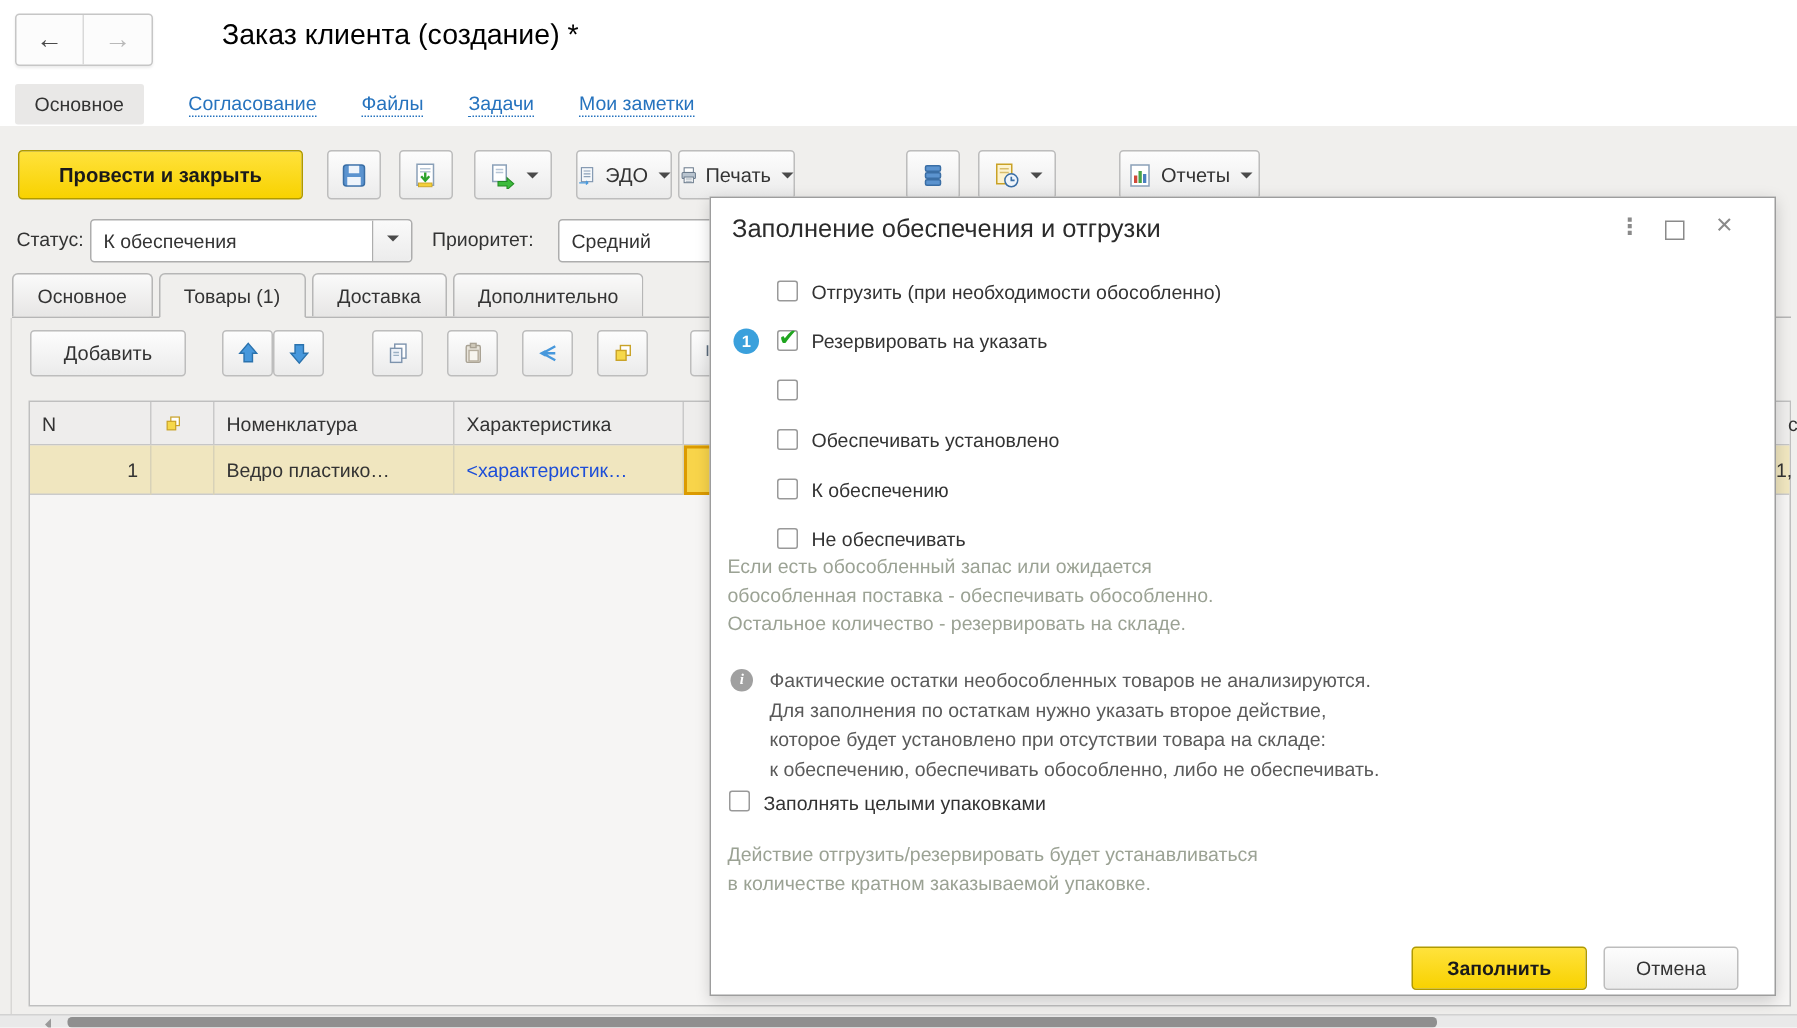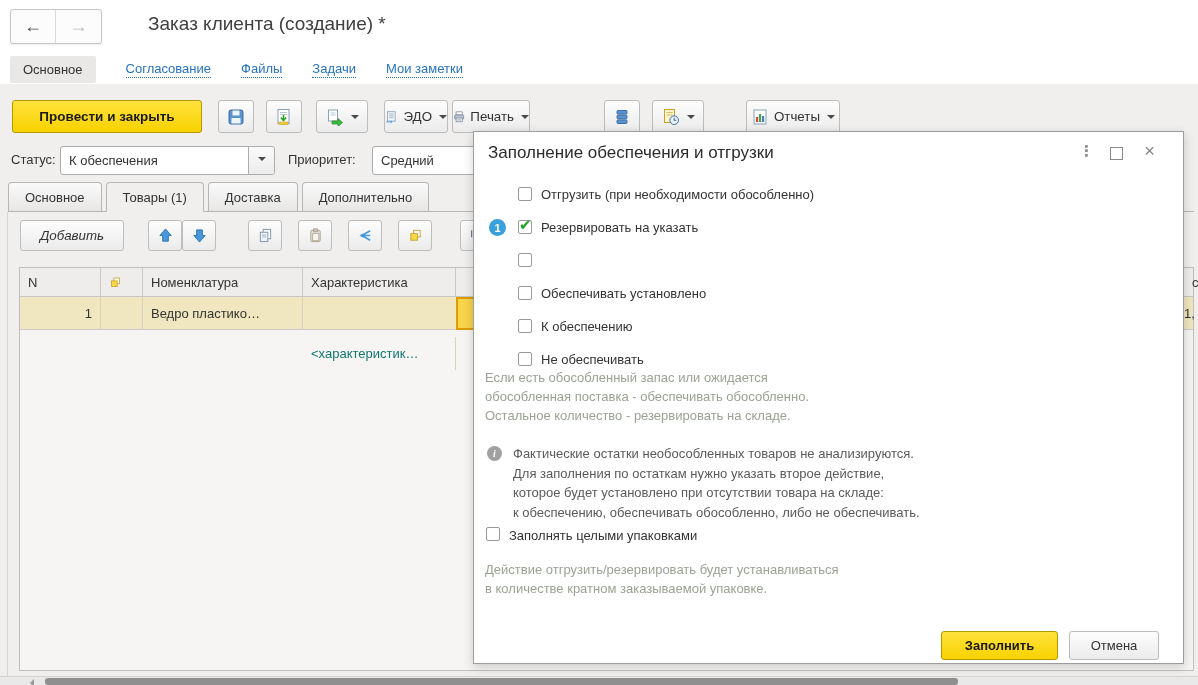--- a/index.html
+++ b/index.html
@@ -6,21 +6,21 @@
   html,body { width:1198px; height:685px; }
   body { font-family:"Liberation Sans","DejaVu Sans",sans-serif; font-size:13px; color:#333; background:#fff; }
   #screen { position:relative; width:1198px; height:685px; background:#f0efed; overflow:hidden; }
 
   
   .topband { position:absolute; left:0; top:0; width:1198px; height:84px; background:#fff; }
   .navgroup { position:absolute; left:10px; top:9px; display:flex; border:1px solid #c6c6c6; border-radius:3px; background:#fcfcfc; box-shadow:0 1px 2px rgba(0,0,0,.08); }
   .navbtn { width:45px; height:33px; display:flex; align-items:center; justify-content:center; font-size:18px; font-weight:bold; }
   .navbtn.back { color:#4a4a4a; border-right:1px solid #d9d9d9; }
   .navbtn.fwd { color:#b9b9b9; }
-  .wintitle { position:absolute; left:148px; top:13px; font-size:19px; color:#404040;text-align:right; }
+  .wintitle { position:absolute; left:148px; top:13px; font-size:19px; color:#000000;text-align:right; }
   .navtabs { position:absolute; left:10px; top:55px; height:29px; display:flex; align-items:center; gap:30px; }
   .navtab-active { background:#e9e8e7; color:#333; padding:6px 13px; border-radius:2px; }
   .navtab-link { color:#2673be; border-bottom:1px dotted #2673be; padding-bottom:1px; cursor:pointer; }
 
   
   .btn { display:inline-flex; align-items:center; justify-content:center; gap:5px;
          background:linear-gradient(#fdfdfd,#ebebeb); border:1px solid #bdbdbd; border-radius:3px; color:#333; }
   .tb-btn { position:absolute; top:100px; height:33px; }
   .yellow-btn { background:linear-gradient(#ffe23c,#f8d200); border:1px solid #b09a00; font-weight:bold; color:#1a1a1a; font-size:13.5px; }
   .caret { width:0; height:0; border:4px solid transparent; border-top-color:#4a4a4a; margin-top:4px; margin-left:2px; }
@@ -42,21 +42,21 @@
   .sq { width:34px; }
 
   
   .leftline { position:absolute; left:7px; top:212px; width:1px; height:464px; background:#d8d7d5; }
   .tablewrap { position:absolute; left:19px; top:267px; width:1175px; height:404px; border:1px solid #bfbfbf; background:#f6f5f4; }
   .thead { position:absolute; left:0; top:0; width:100%; height:29px; background:#eeedec; border-bottom:1px solid #c6c6c6; }
   .th { position:absolute; top:0; height:29px; display:flex; align-items:center; padding:0 8px; border-right:1px solid #c9c9c9; color:#333; }
   .trow { position:absolute; left:0; top:29px; width:100%; height:33px; background:#f0e6bf; border-bottom:1px solid #cbcbcb; }
   .td { position:absolute; top:0; height:33px; display:flex; align-items:center; padding:0 8px; border-right:1px solid #d8d2b8; }
   .selcell { position:absolute; top:0; left:436px; width:19px; height:33px; background:#f8d44a; border:2px solid #dc9b00; }
-  .placeholder { color:#0f766e;margin-top:40px; }
+  .placeholder { color:#1d4ed8; }
 
   
   .hscroll { position:absolute; left:0; top:676px; width:1198px; height:9px; background:#e9e9e9; border-top:1px solid #d2d2d2; }
   .hscroll .arrow { position:absolute; left:26px; top:2px; width:0; height:0; border:4px solid transparent; border-right-color:#9a9a9a; }
   .hscroll .thumb { position:absolute; left:45px; top:1px; width:913px; height:7px; background:#8f8f8f; border-radius:3px; }
 
   
   .dialog { position:absolute; left:473px; top:131px; width:711px; height:533px; background:#fff; border:1px solid #9d9d9d; box-shadow:0 3px 10px rgba(0,0,0,.18); }
   .dlg-title { position:absolute; left:14px; top:11px; font-size:17px; color:#2b2b2b; }
   .dlg-ctl { position:absolute; top:12px; color:#8a8a8a; cursor:pointer; }
@@ -198,21 +198,21 @@
     <span class="val">Средний</span>
   </div>
 
   <div class="doctabs">
     <div class="dtab">Основное</div>
     <div class="dtab active">Товары (1)</div>
     <div class="dtab">Доставка</div>
     <div class="dtab">Дополнительно</div>
   </div>
 
-  <button class="btn it-btn" style="left:20px; width:104px;font-style:italic;">Добавить</button>
+  <button class="btn it-btn" style="left:20px; width:104px;">Добавить</button>
   <button class="btn it-btn sq" style="left:148px;">
     <svg width="15" height="15" viewBox="0 0 16 16">
         <path d="M8 1 L14 8 H11 V14 H5 V8 H2 Z" fill="#4798dc" stroke="#2a72ad"></path>
       </svg>
   </button>
   <button class="btn it-btn sq" style="left:182px;">
     <svg width="15" height="15" viewBox="0 0 16 16">
         <path d="M8 15 L2 8 H5 V2 H11 V8 H14 Z" fill="#4798dc" stroke="#2a72ad"></path>
       </svg>
   </button>

